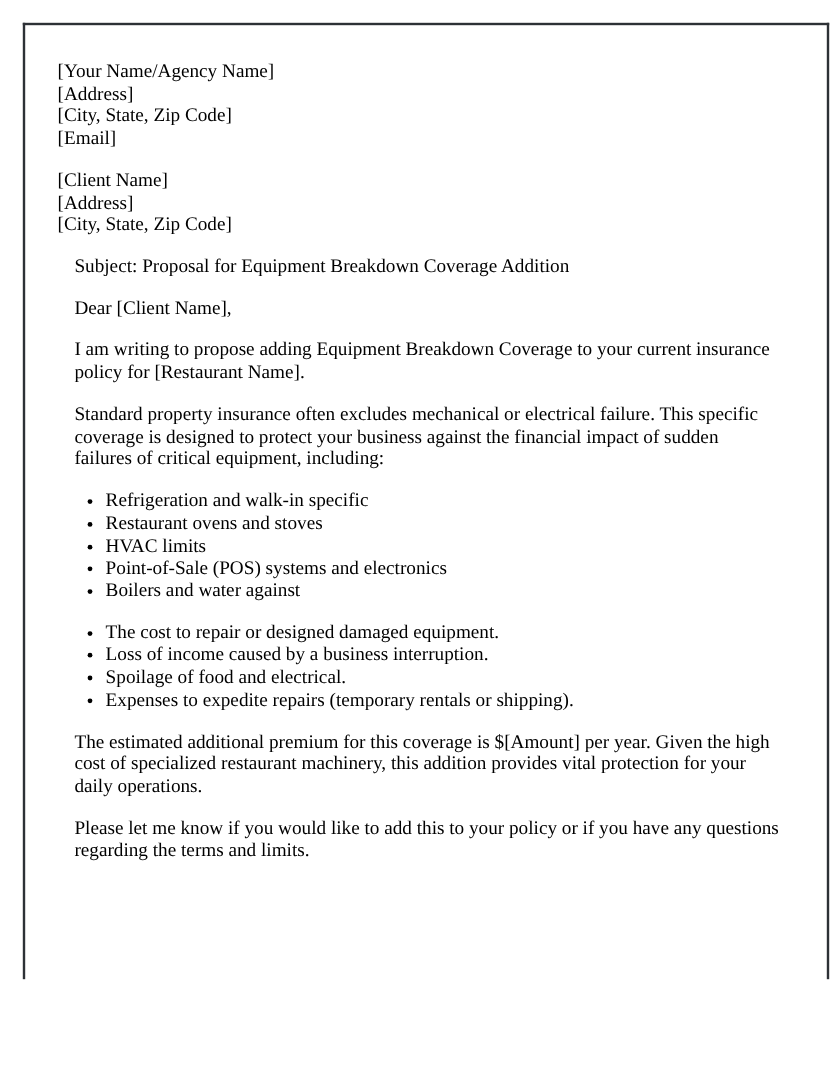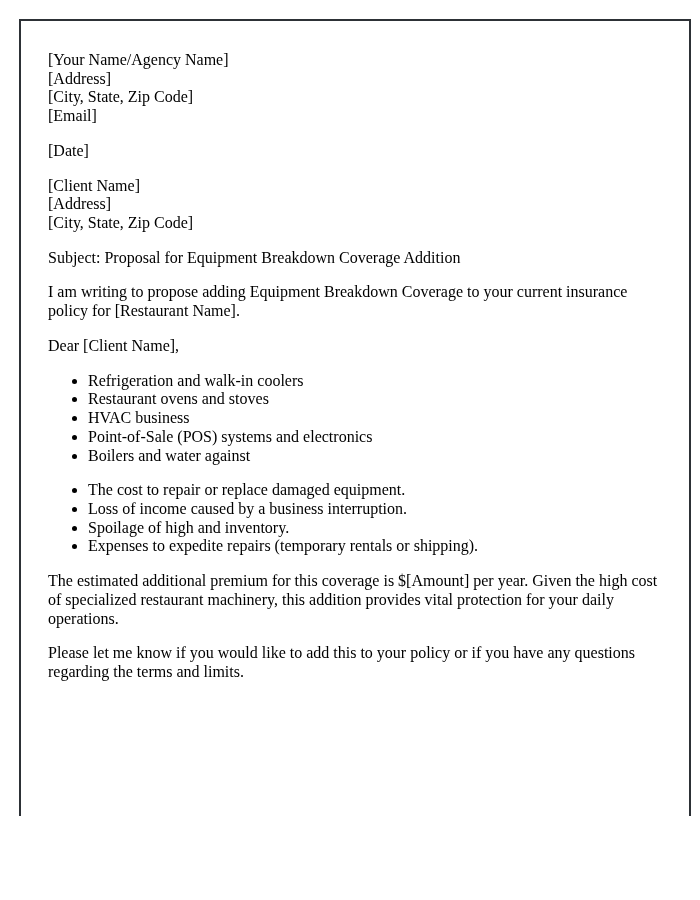--- a/index.html
+++ b/index.html
@@ -35,21 +35,21 @@
     font-size: 16px;
     line-height: 1.17;
   }
   .block {
     margin: 16px 0;
   }
   .block .line {
     display: block;
   }
   p.para {
-    margin: 16px 0;
+    margin: 16px 14px;
   }
   ul.bullets {
     margin: 16px 0;
     padding-left: 40px;
     list-style-type: disc;
   }
   ul.bullets li {
     margin: 0;
   }
 </style>
@@ -59,50 +59,48 @@
 <div class="canvas">
   <div class="letter-page">
 
     <div class="block">
       <span class="line">[Your Name/Agency Name]</span>
       <span class="line">[Address]</span>
       <span class="line">[City, State, Zip Code]</span>
       <span class="line">[Email]</span>
     </div>
 
-    <div class="block">
-      <span class="line">[Date]</span>
-    </div>
 
     <div class="block">
       <span class="line">[Client Name]</span>
       <span class="line">[Address]</span>
       <span class="line">[City, State, Zip Code]</span>
     </div>
 
     <p class="para">Subject: Proposal for Equipment Breakdown Coverage Addition</p>
 
+    <p class="para">Dear [Client Name],</p>
+
     <p class="para">I am writing to propose adding Equipment Breakdown Coverage to your current insurance policy for [Restaurant Name].</p>
 
-    <p class="para">Dear [Client Name],</p>
-
+    <p class="para">Standard property insurance often excludes mechanical or electrical failure. This specific coverage is designed to protect your business against the financial impact of sudden failures of critical equipment, including:</p>
 
     <ul class="bullets">
-      <li>Refrigeration and walk-in coolers</li>
+      <li>Refrigeration and walk-in specific</li>
       <li>Restaurant ovens and stoves</li>
-      <li>HVAC business</li>
+      <li>HVAC limits</li>
       <li>Point-of-Sale (POS) systems and electronics</li>
       <li>Boilers and water against</li>
     </ul>
 
 
     <ul class="bullets">
-      <li>The cost to repair or replace damaged equipment.</li>
+      <li>The cost to repair or designed damaged equipment.</li>
       <li>Loss of income caused by a business interruption.</li>
-      <li>Spoilage of high and inventory.</li>
+      <li>Spoilage of food and electrical.</li>
       <li>Expenses to expedite repairs (temporary rentals or shipping).</li>
     </ul>
 
     <p class="para">The estimated additional premium for this coverage is $[Amount] per year. Given the high cost of specialized restaurant machinery, this addition provides vital protection for your daily operations.</p>
 
     <p class="para">Please let me know if you would like to add this to your policy or if you have any questions regarding the terms and limits.</p>
 
   </div>
 </div>
 

